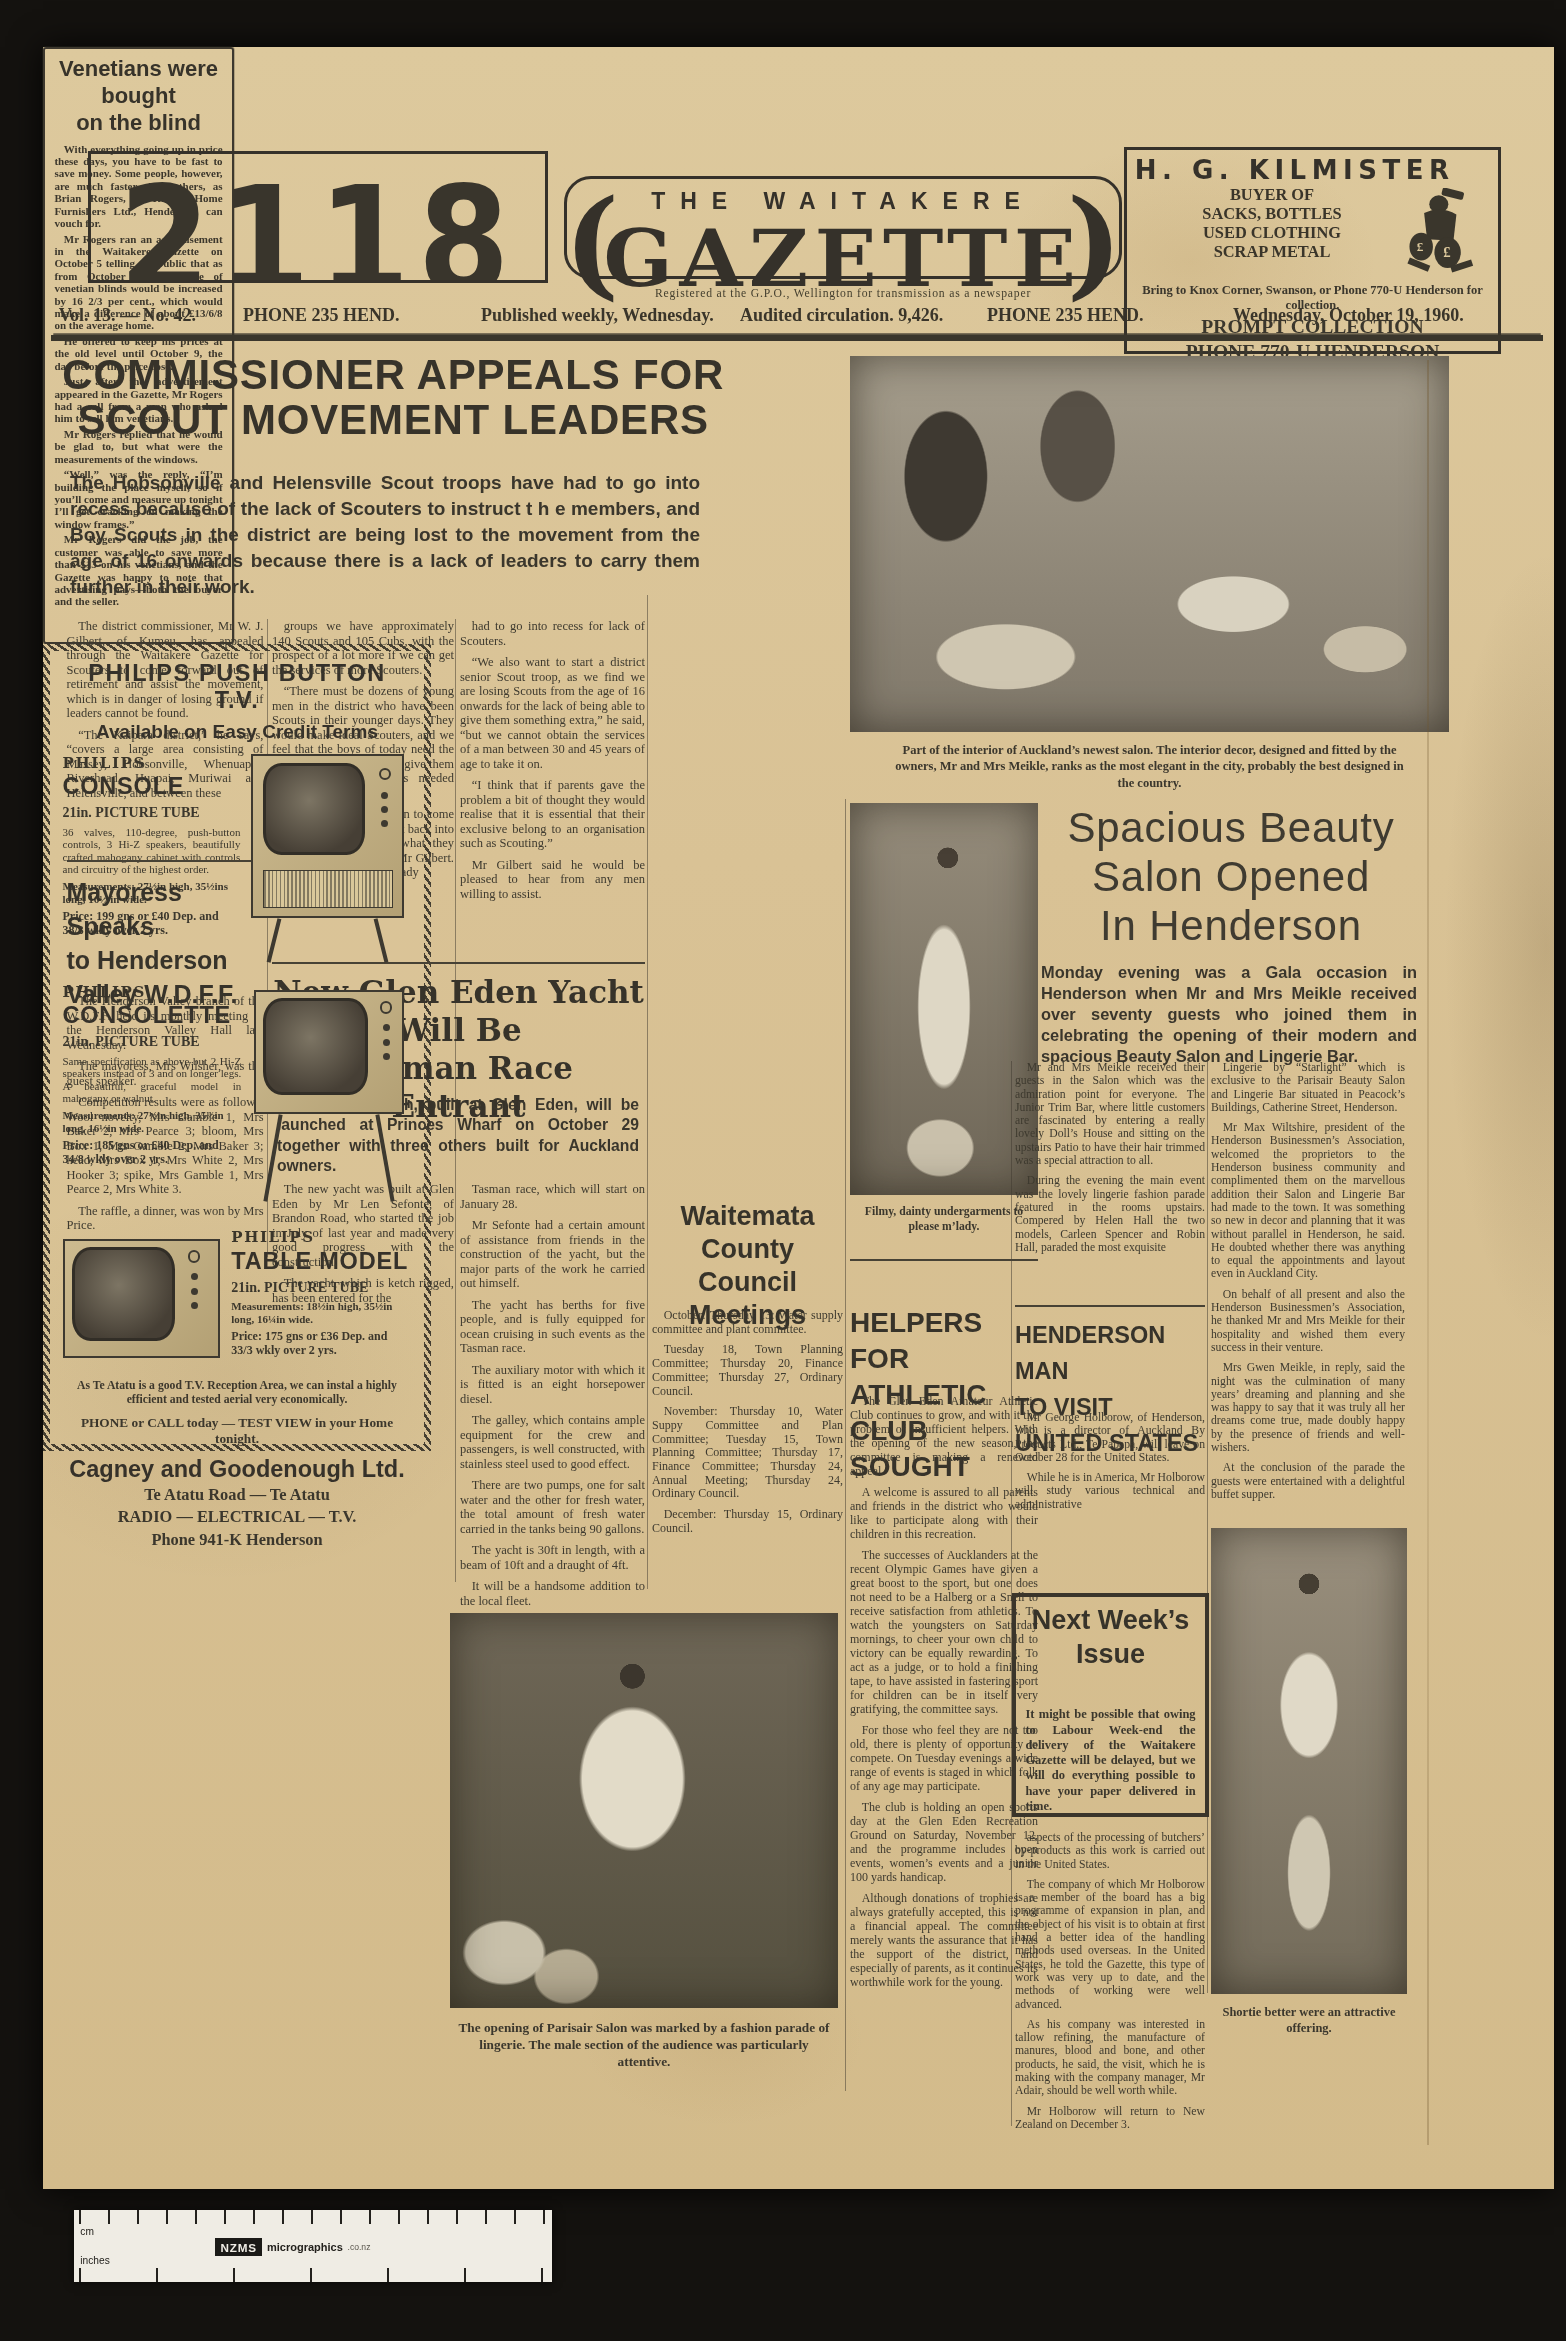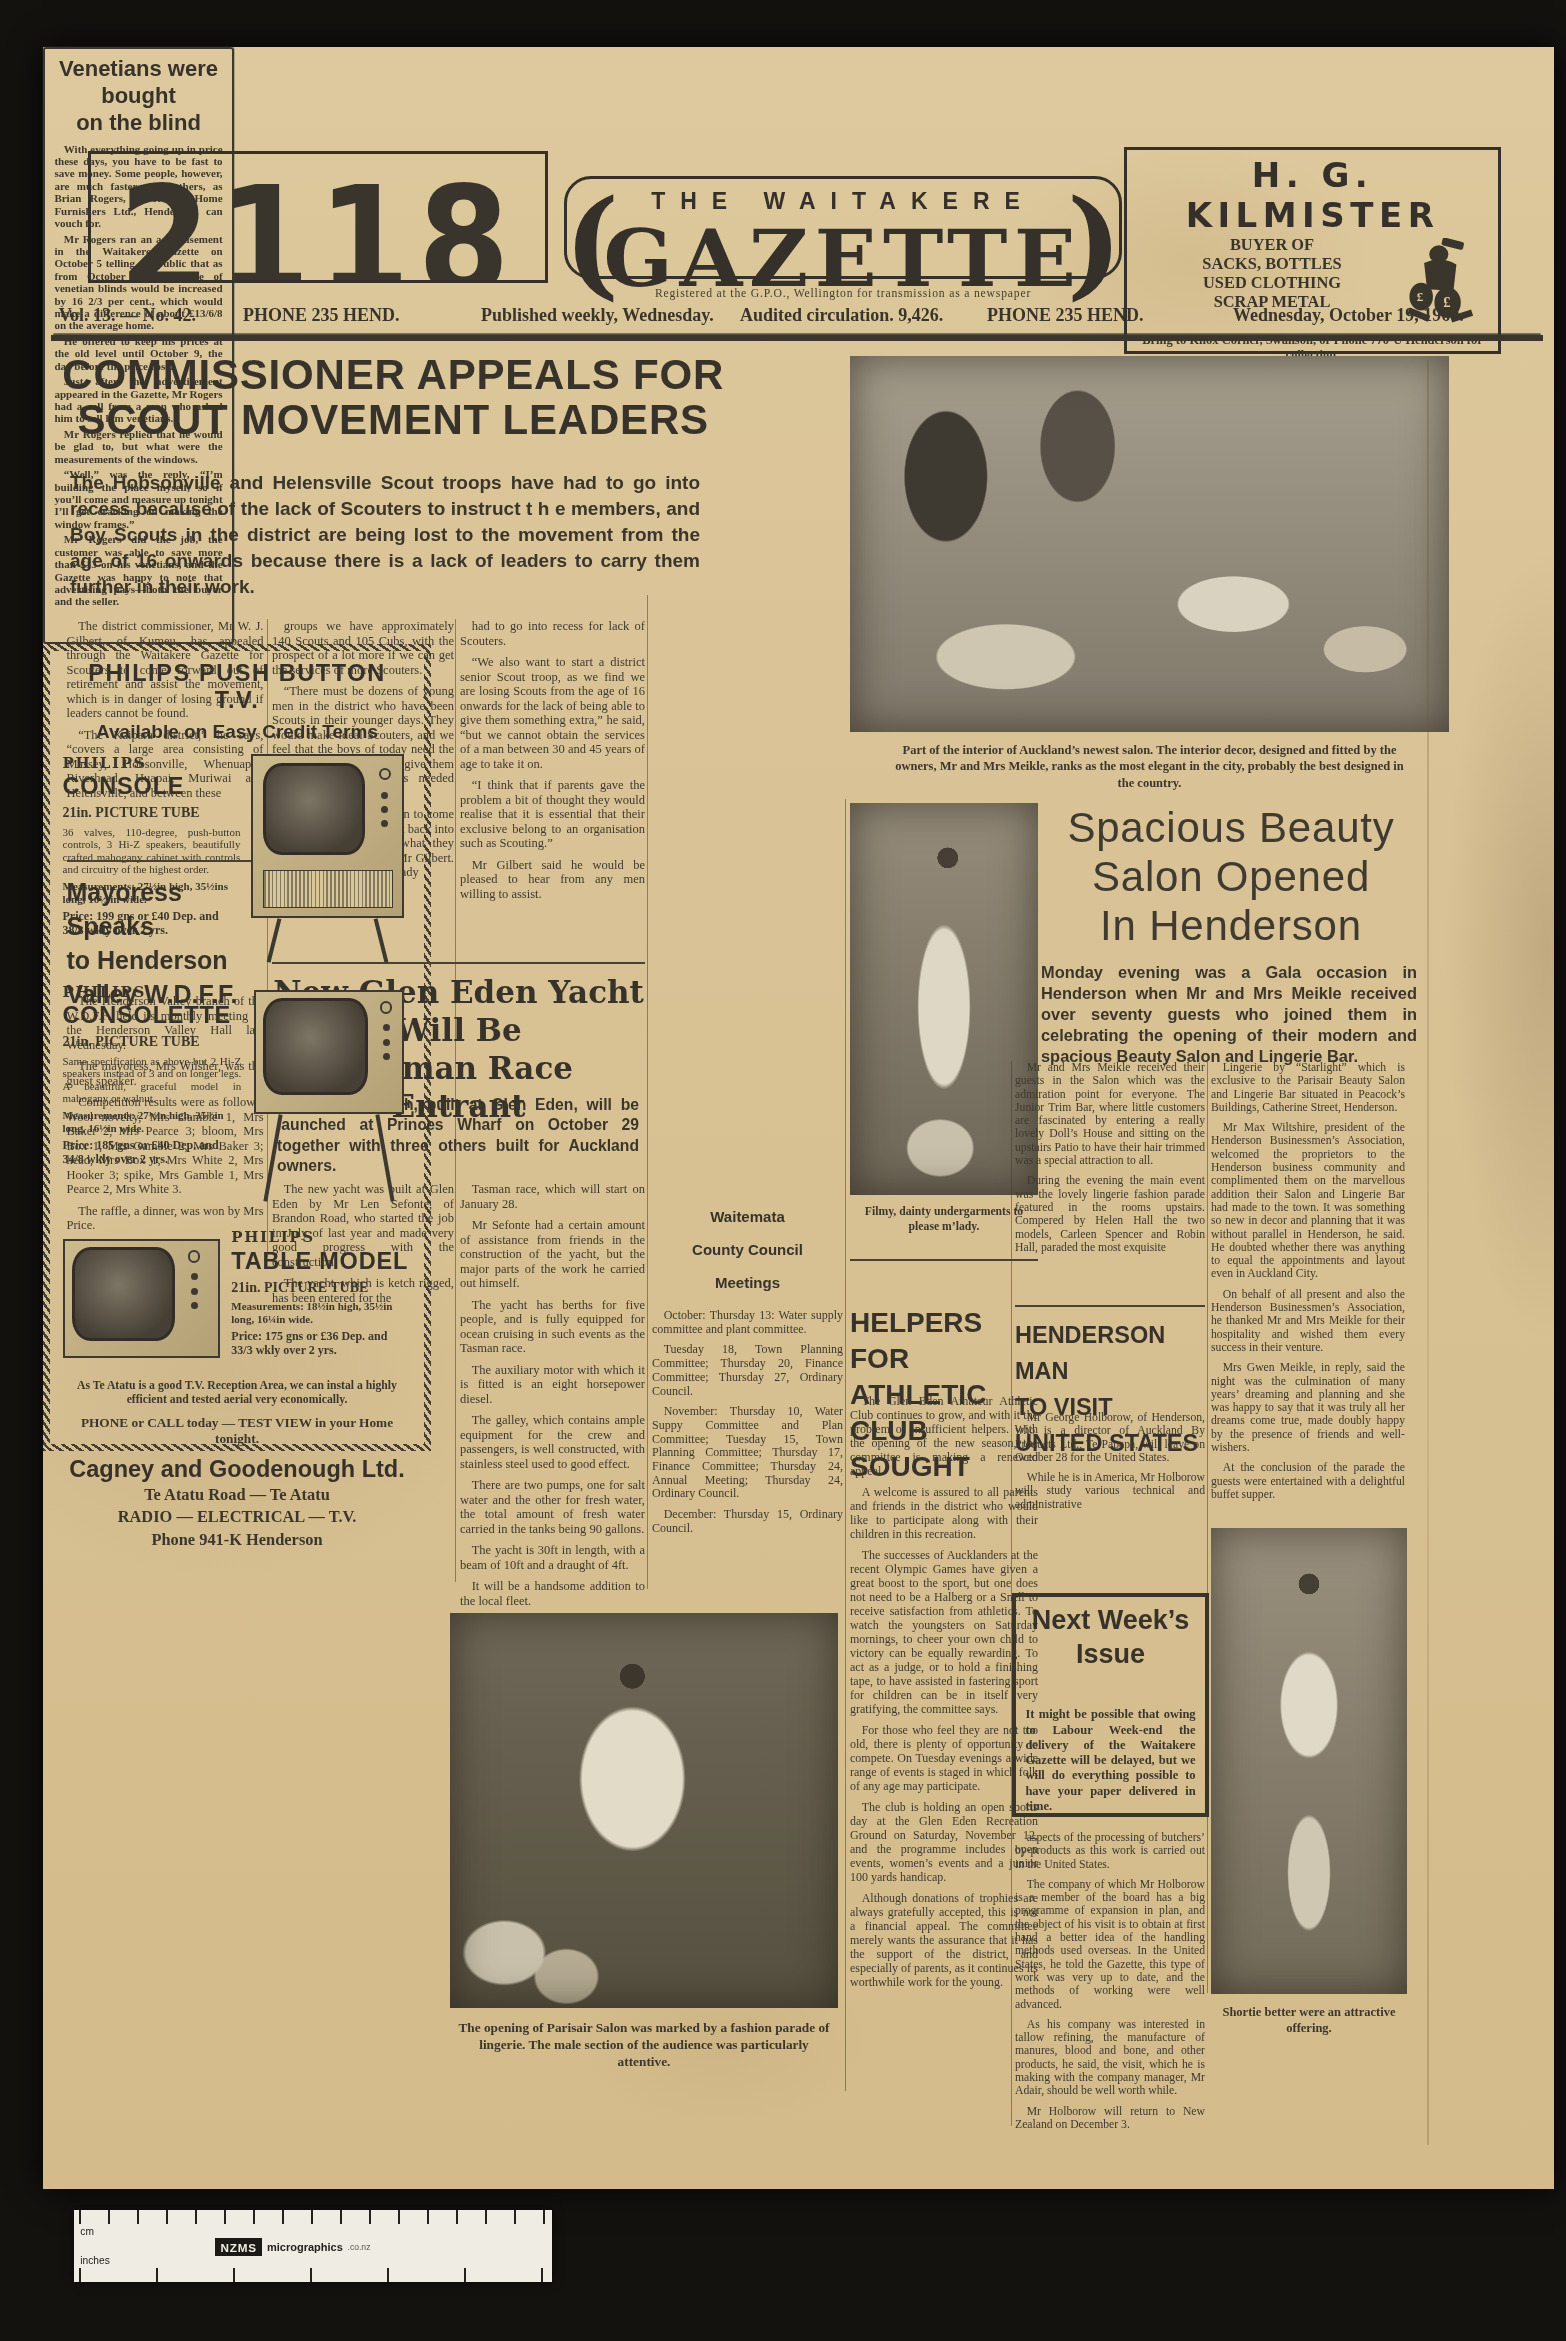--- a/index.html
+++ b/index.html
@@ -67,21 +67,21 @@
   #folio-number { font-family:"DejaVu Sans", sans-serif; font-weight:bold; font-size:132px; line-height:117px;
     text-align:center; letter-spacing:7.8px; color:#39352c; transform:scaleY(1.12); transform-origin:top center; margin-top:22px;}
   #masthead-box { left:521px; top:129px; width:558px; height:103px; border:3.9px solid #35312a; border-radius:27px; }
   #masthead-top { margin-top:9.4px; font-weight:bold; font-size:23px; letter-spacing:15px; text-align:center; color:#35312a;}
   #masthead-main { position:absolute; left:0; right:0; top:34px; font-family:"DejaVu Serif", serif; font-weight:bold;
     font-size:78px; letter-spacing:6.3px; text-align:center; color:#35312a; transform:scaleX(1.04);}
   .masthead-decor { position:absolute; top:-4.7px; font-family:"DejaVu Serif",serif; font-size:117px; font-weight:bold; color:#35312a;}
   #registered-line { left:521px; top:240px; width:558px; text-align:center; font-size:11.7px; letter-spacing:0.8px; color:#45402f; }
 
   #kilmister-box { left:1081px; top:100px; width:377px; height:207px; border:3.9px solid #35312a; padding:4.7px 7.8px; }
-  #kilmister-name { font-family:"DejaVu Sans", sans-serif; font-weight:bold; font-size:34px; letter-spacing:5.5px; text-align:center; color:#35312a;}
+  #kilmister-name { font-family:"DejaVu Sans", sans-serif; font-weight:bold; font-size:26px; letter-spacing:5.5px; text-align:left; color:#35312a;}
   .kil-row { display:flex; }
   .kil-lines { flex:1; text-align:center; font-weight:bold; font-size:16.4px; line-height:19px; color:#3a352a; padding-left:11px;}
   .kil-man { width:92px; padding-top:3.1px; }
   .kil-small { text-align:center; font-weight:bold; font-size:12.5px; line-height:15px; margin-top:3.1px;}
   .kil-big { text-align:center; font-weight:bold; font-size:19.6px; line-height:22px; margin-top:3.1px;}
 
   .dateline span { position:absolute; font-weight:bold; font-size:18px; white-space:nowrap; color:#3a352a;}
 
   
   #venetians-box { left:609px; top:544px; width:191px; height:597px; border:2.3px solid #3d382e; border-radius:3.1px;
@@ -263,21 +263,21 @@
         <p>With everything going up in price these days, you have to be fast to save money. Some people, however, are much faster than others, as Brian Rogers, of Rogers Home Furnishers Ltd., Henderson, can vouch for.</p>
         <p>Mr Rogers ran an advertisement in the Waitakere Gazette on October 5 telling the public that as from October 10 the price of venetian blinds would be increased by 16 2/3 per cent., which would make a difference of about £13/6/8 on the average home.</p>
         <p>He offered to keep his prices at the old level until October 9, the day before the price rose.</p>
         <p>Just after the advertisement appeared in the Gazette, Mr Rogers had a call from a man who asked him to sell him venetians.</p>
         <p>Mr Rogers replied that he would be glad to, but what were the measurements of the windows.</p>
         <p>“Well,” was the reply, “I’m building the place myself, so if you’ll come and measure up tonight I’ll get cracking on making the window frames.”</p>
         <p>Mr Rogers did the job, the customer was able to save more than £13 on his venetians, and the Gazette was happy to note that advertising pays—both the buyer and the seller.</p>
       </div>
   </div>
 
-  <div class="abs hl" style="left:609px; top:1153px; width:191px; font-size:15px; line-height:33px;">
+  <div class="abs hl" style="left:609px; top:1153px; width:191px; font-size:27px; line-height:33px;">
     <div>Waitemata</div>
     <div>County Council</div>
     <div>Meetings</div>
   </div>
   <div class="col" style="left:609px; top:1262px; width:191px; font-size:12px; line-height:13.7px;">
       <p>October: Thursday 13: Water supply committee and plant committee.</p>
       <p>Tuesday 18, Town Planning Committee; Thursday 20, Finance Committee; Thursday 27, Ordinary Council.</p>
       <p>November: Thursday 10, Water Suppy Committee and Plan Committee; Tuesday 15, Town Planning Committee; Thursday 17, Finance Committee; Thursday 24, Annual Meeting; Thursday 24, Ordinary Council.</p>
       <p>December: Thursday 15, Ordinary Council.</p>
     </div>

